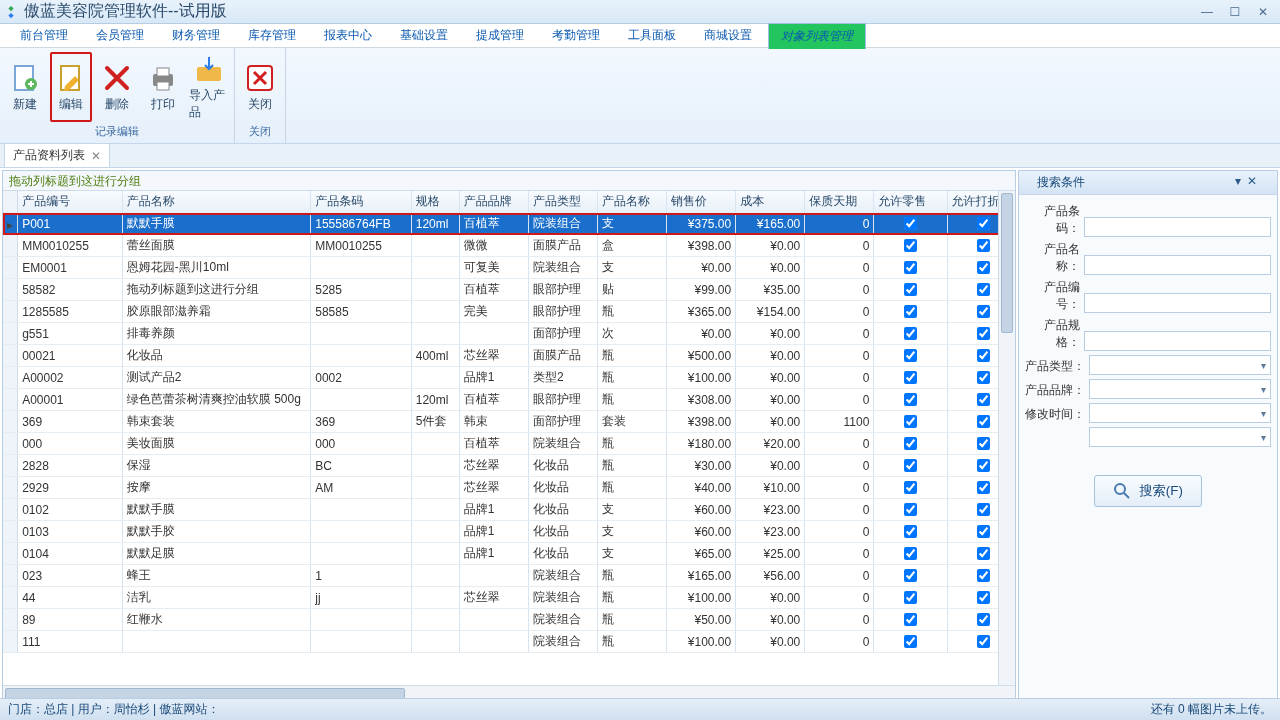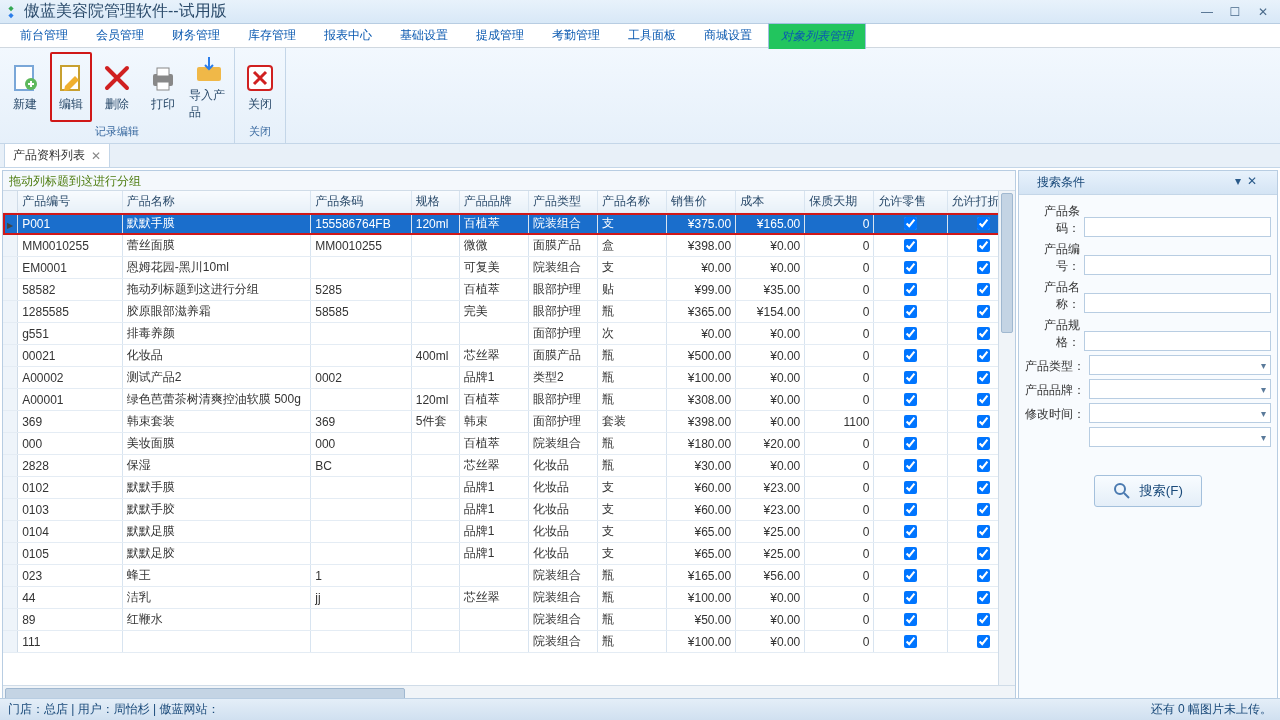--- a/index.html
+++ b/index.html
@@ -435,20 +435,39 @@
               <td class="num">0</td>
               <td class="ctr">
                 <input type="checkbox" checked="" style="">
               </td>
               <td class="ctr">
                 <input type="checkbox" checked="" style="">
               </td>
             </tr>
             <tr>
               <td class="rowhandle"></td>
+              <td>2929</td>
+              <td>按摩</td>
+              <td>AM</td>
+              <td></td>
+              <td>芯丝翠</td>
+              <td>化妆品</td>
+              <td>瓶</td>
+              <td class="num">¥40.00</td>
+              <td class="num">¥10.00</td>
+              <td class="num">0</td>
+              <td class="ctr">
+                <input type="checkbox" checked="" style="">
+              </td>
+              <td class="ctr">
+                <input type="checkbox" checked="" style="">
+              </td>
+            </tr>
+            <tr>
+              <td class="rowhandle"></td>
               <td>0102</td>
               <td>默默手膜</td>
               <td></td>
               <td></td>
               <td>品牌1</td>
               <td>化妆品</td>
               <td>支</td>
               <td class="num">¥60.00</td>
               <td class="num">¥23.00</td>
               <td class="num">0</td>
@@ -475,39 +494,20 @@
                 <input type="checkbox" checked="" style="">
               </td>
               <td class="ctr">
                 <input type="checkbox" checked="" style="">
               </td>
             </tr>
             <tr>
               <td class="rowhandle"></td>
               <td>0104</td>
               <td>默默足膜</td>
-              <td></td>
-              <td></td>
-              <td>品牌1</td>
-              <td>化妆品</td>
-              <td>支</td>
-              <td class="num">¥65.00</td>
-              <td class="num">¥25.00</td>
-              <td class="num">0</td>
-              <td class="ctr">
-                <input type="checkbox" checked="" style="">
-              </td>
-              <td class="ctr">
-                <input type="checkbox" checked="" style="">
-              </td>
-            </tr>
-            <tr>
-              <td class="rowhandle"></td>
-              <td>0105</td>
-              <td>默默足胶</td>
               <td></td>
               <td></td>
               <td>品牌1</td>
               <td>化妆品</td>
               <td>支</td>
               <td class="num">¥65.00</td>
               <td class="num">¥25.00</td>
               <td class="num">0</td>
               <td class="ctr">
                 <input type="checkbox" checked="" style="">
@@ -608,25 +608,25 @@
       <span class="t">搜索条件</span>
       <span class="b">▾</span>
       <span class="b">✕</span>
     </div>
     <div class="spbody" id="spbody">
         <div class="sfield">
           <label>产品条码：</label>
           <input type="text" style="">
         </div>
         <div class="sfield">
+          <label>产品名称：</label>
+          <input type="text" style="">
+        </div>
+        <div class="sfield">
           <label>产品编号：</label>
-          <input type="text" style="">
-        </div>
-        <div class="sfield">
-          <label>产品名称：</label>
           <input type="text" style="">
         </div>
         <div class="sfield">
           <label>产品规格：</label>
           <input type="text" style="">
         </div>
         <div class="sfield">
           <label>产品类型：</label>
           <div class="combo"></div>
         </div>

